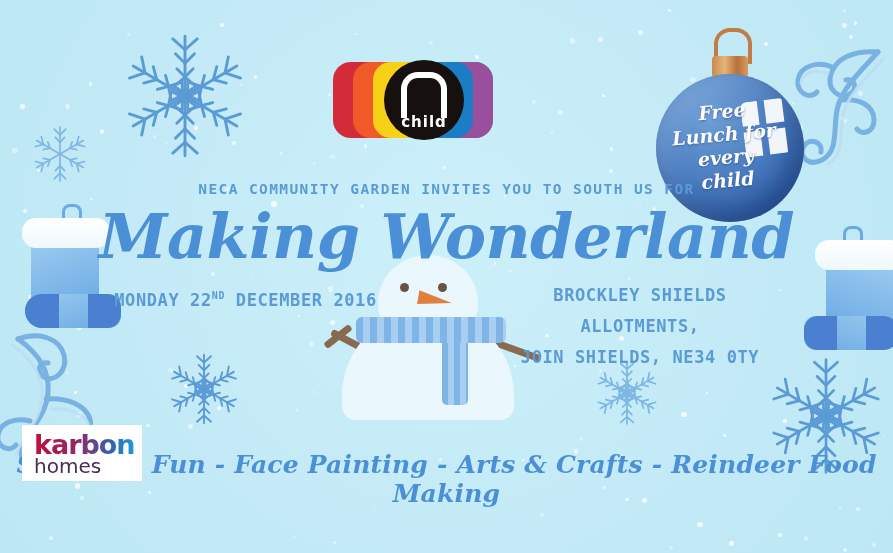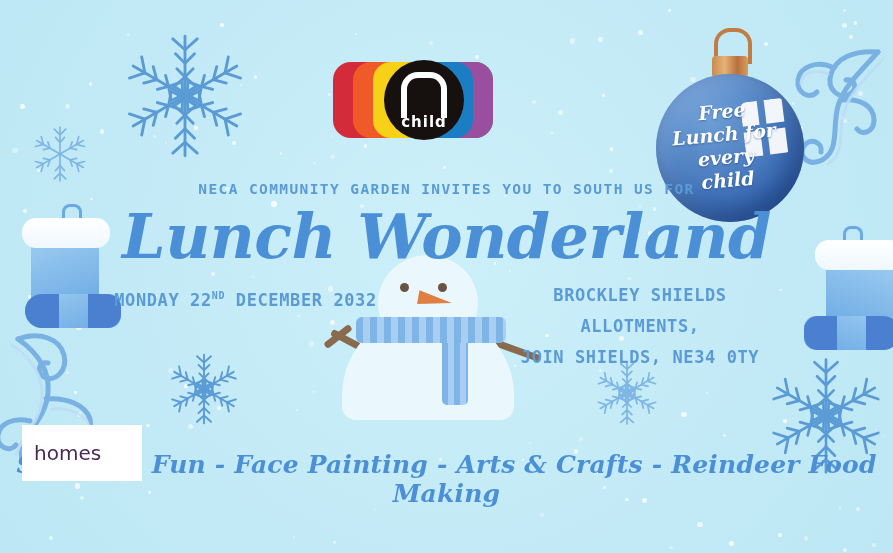--- a/index.html
+++ b/index.html
@@ -463,30 +463,31 @@
     <div id="sm-body"></div>
     <div id="sm-head"></div>
     <div class="sm-eye" id="sm-eye-l"></div>
     <div class="sm-eye" id="sm-eye-r"></div>
     <div id="sm-nose"></div>
     <div id="sm-scarf-tail"></div>
     <div id="sm-scarf"></div>
   </div>
 
   <div id="kicker">NECA COMMUNITY GARDEN INVITES YOU TO  SOUTH US FOR</div>
-  <div id="title">Lunch Wonderland</div>
+  <div id="title">Making Wonderland</div>
 
   <div class="detail-col" id="detail-left">
-    <div id="date-line"><span>MONDAY 22</span><sup>ND</sup><span> DECEMBER 2032</span></div>
+    <div id="date-line"><span>MONDAY 22</span><sup>ND</sup><span> DECEMBER 2016</span></div>
   </div>
 
   <div class="detail-col" id="detail-right">
     <div>BROCKLEY SHIELDS ALLOTMENTS,</div>
     <div>JOIN SHIELDS, NE34 0TY</div>
   </div>
 
   <div id="tagline">Seasonal Fun - Face Painting - Arts &amp; Crafts - Reindeer Food Making</div>
 
   <div id="karbon">
+    <div id="karbon-word">karbon</div>
     <div id="karbon-sub">homes</div>
   </div>
 
 </div>
 
 </body></html>

